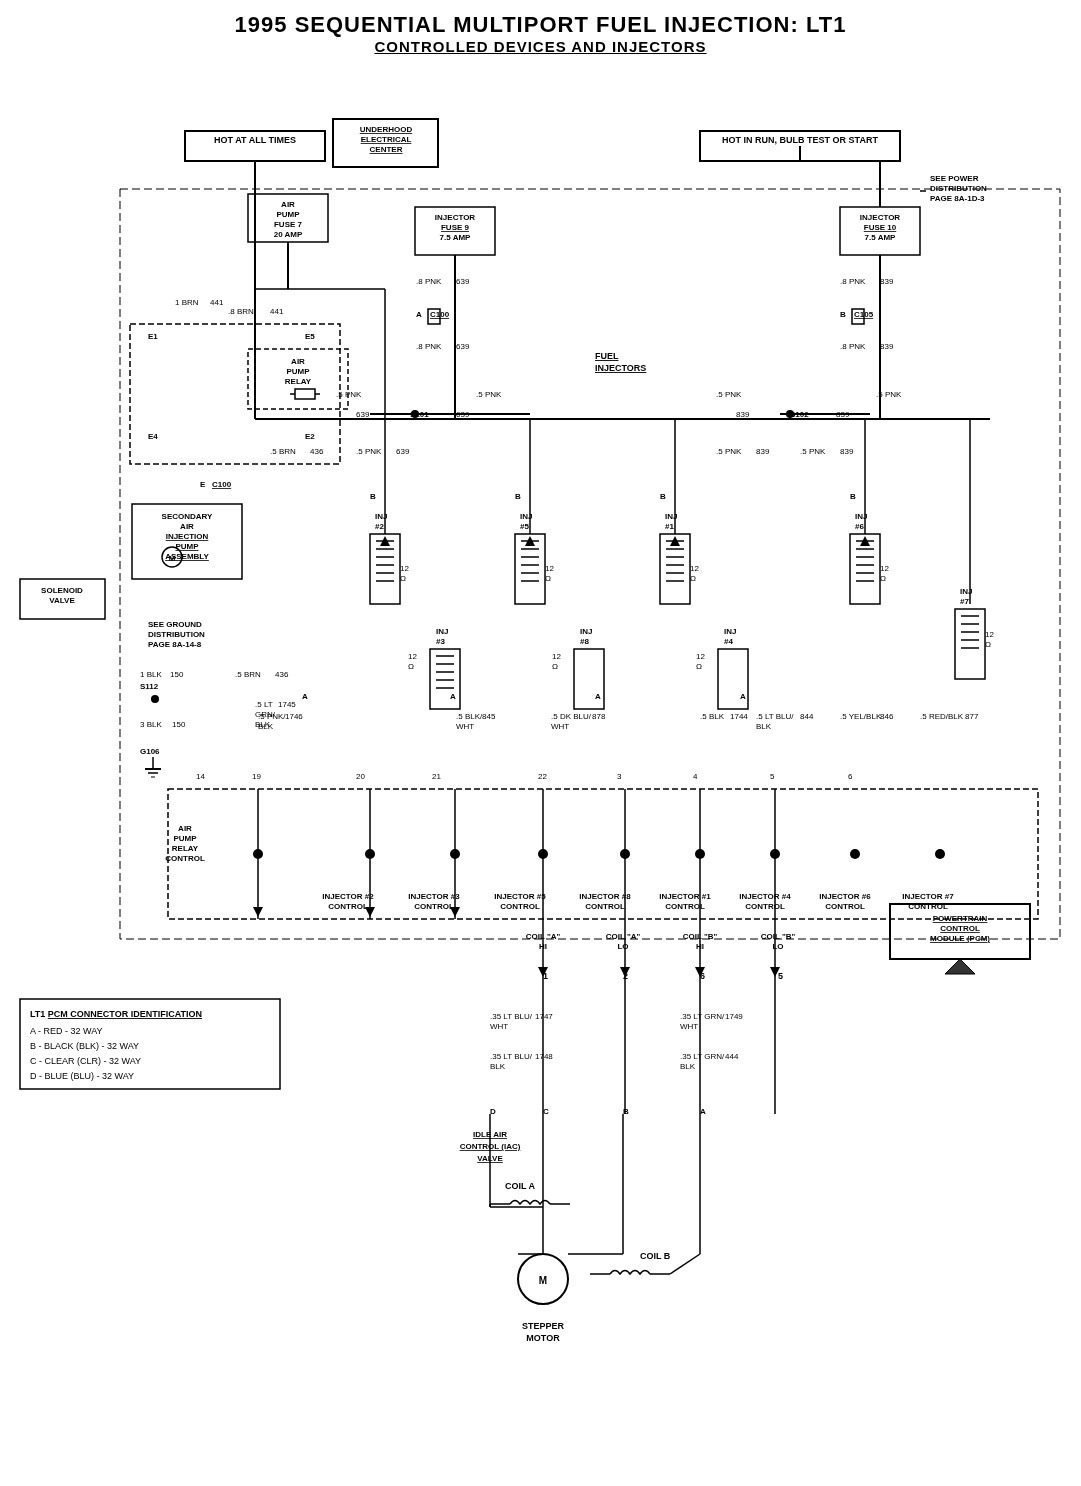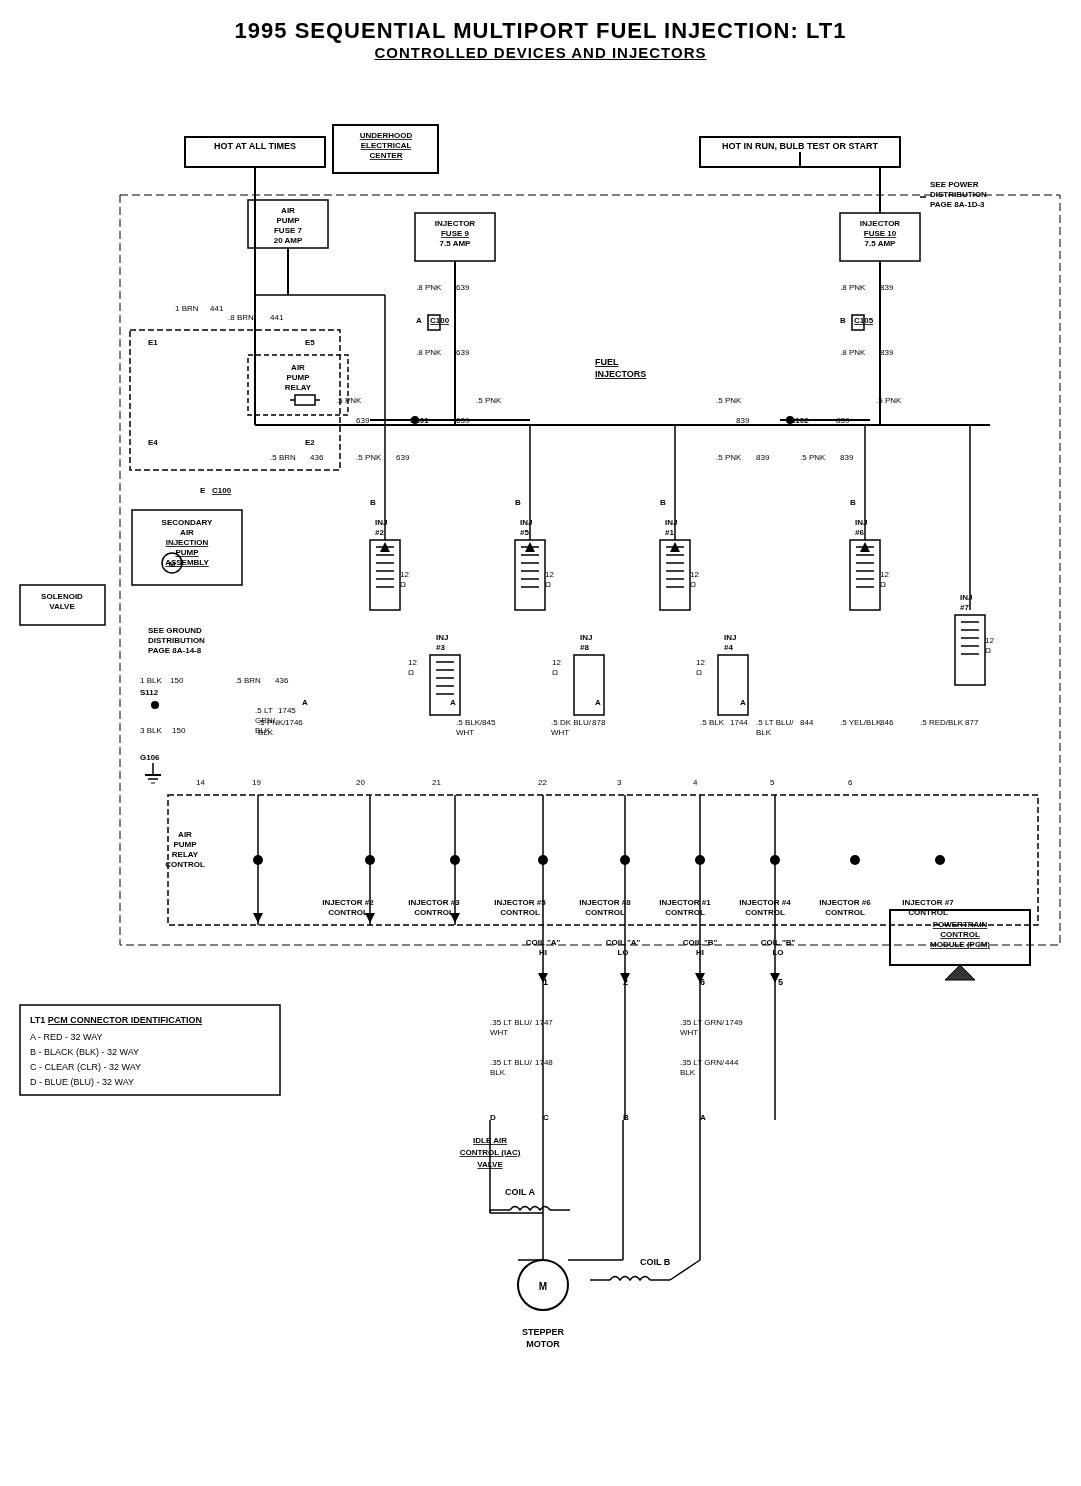--- a/index.html
+++ b/index.html
@@ -12,21 +12,21 @@
       overflow: hidden;
     }
     .page {
       width: 1081px;
       height: 1486px;
       background: #fff;
       position: relative;
     }
     .title-area {
       text-align: center;
-      padding: 18px 0 4px 0;
+      padding: 12px 0 4px 0;
     }
     .main-title {
       font-size: 22px;
       font-weight: bold;
       letter-spacing: 1px;
     }
     .sub-title {
       font-size: 15px;
       font-weight: bold;
       letter-spacing: 1px;

